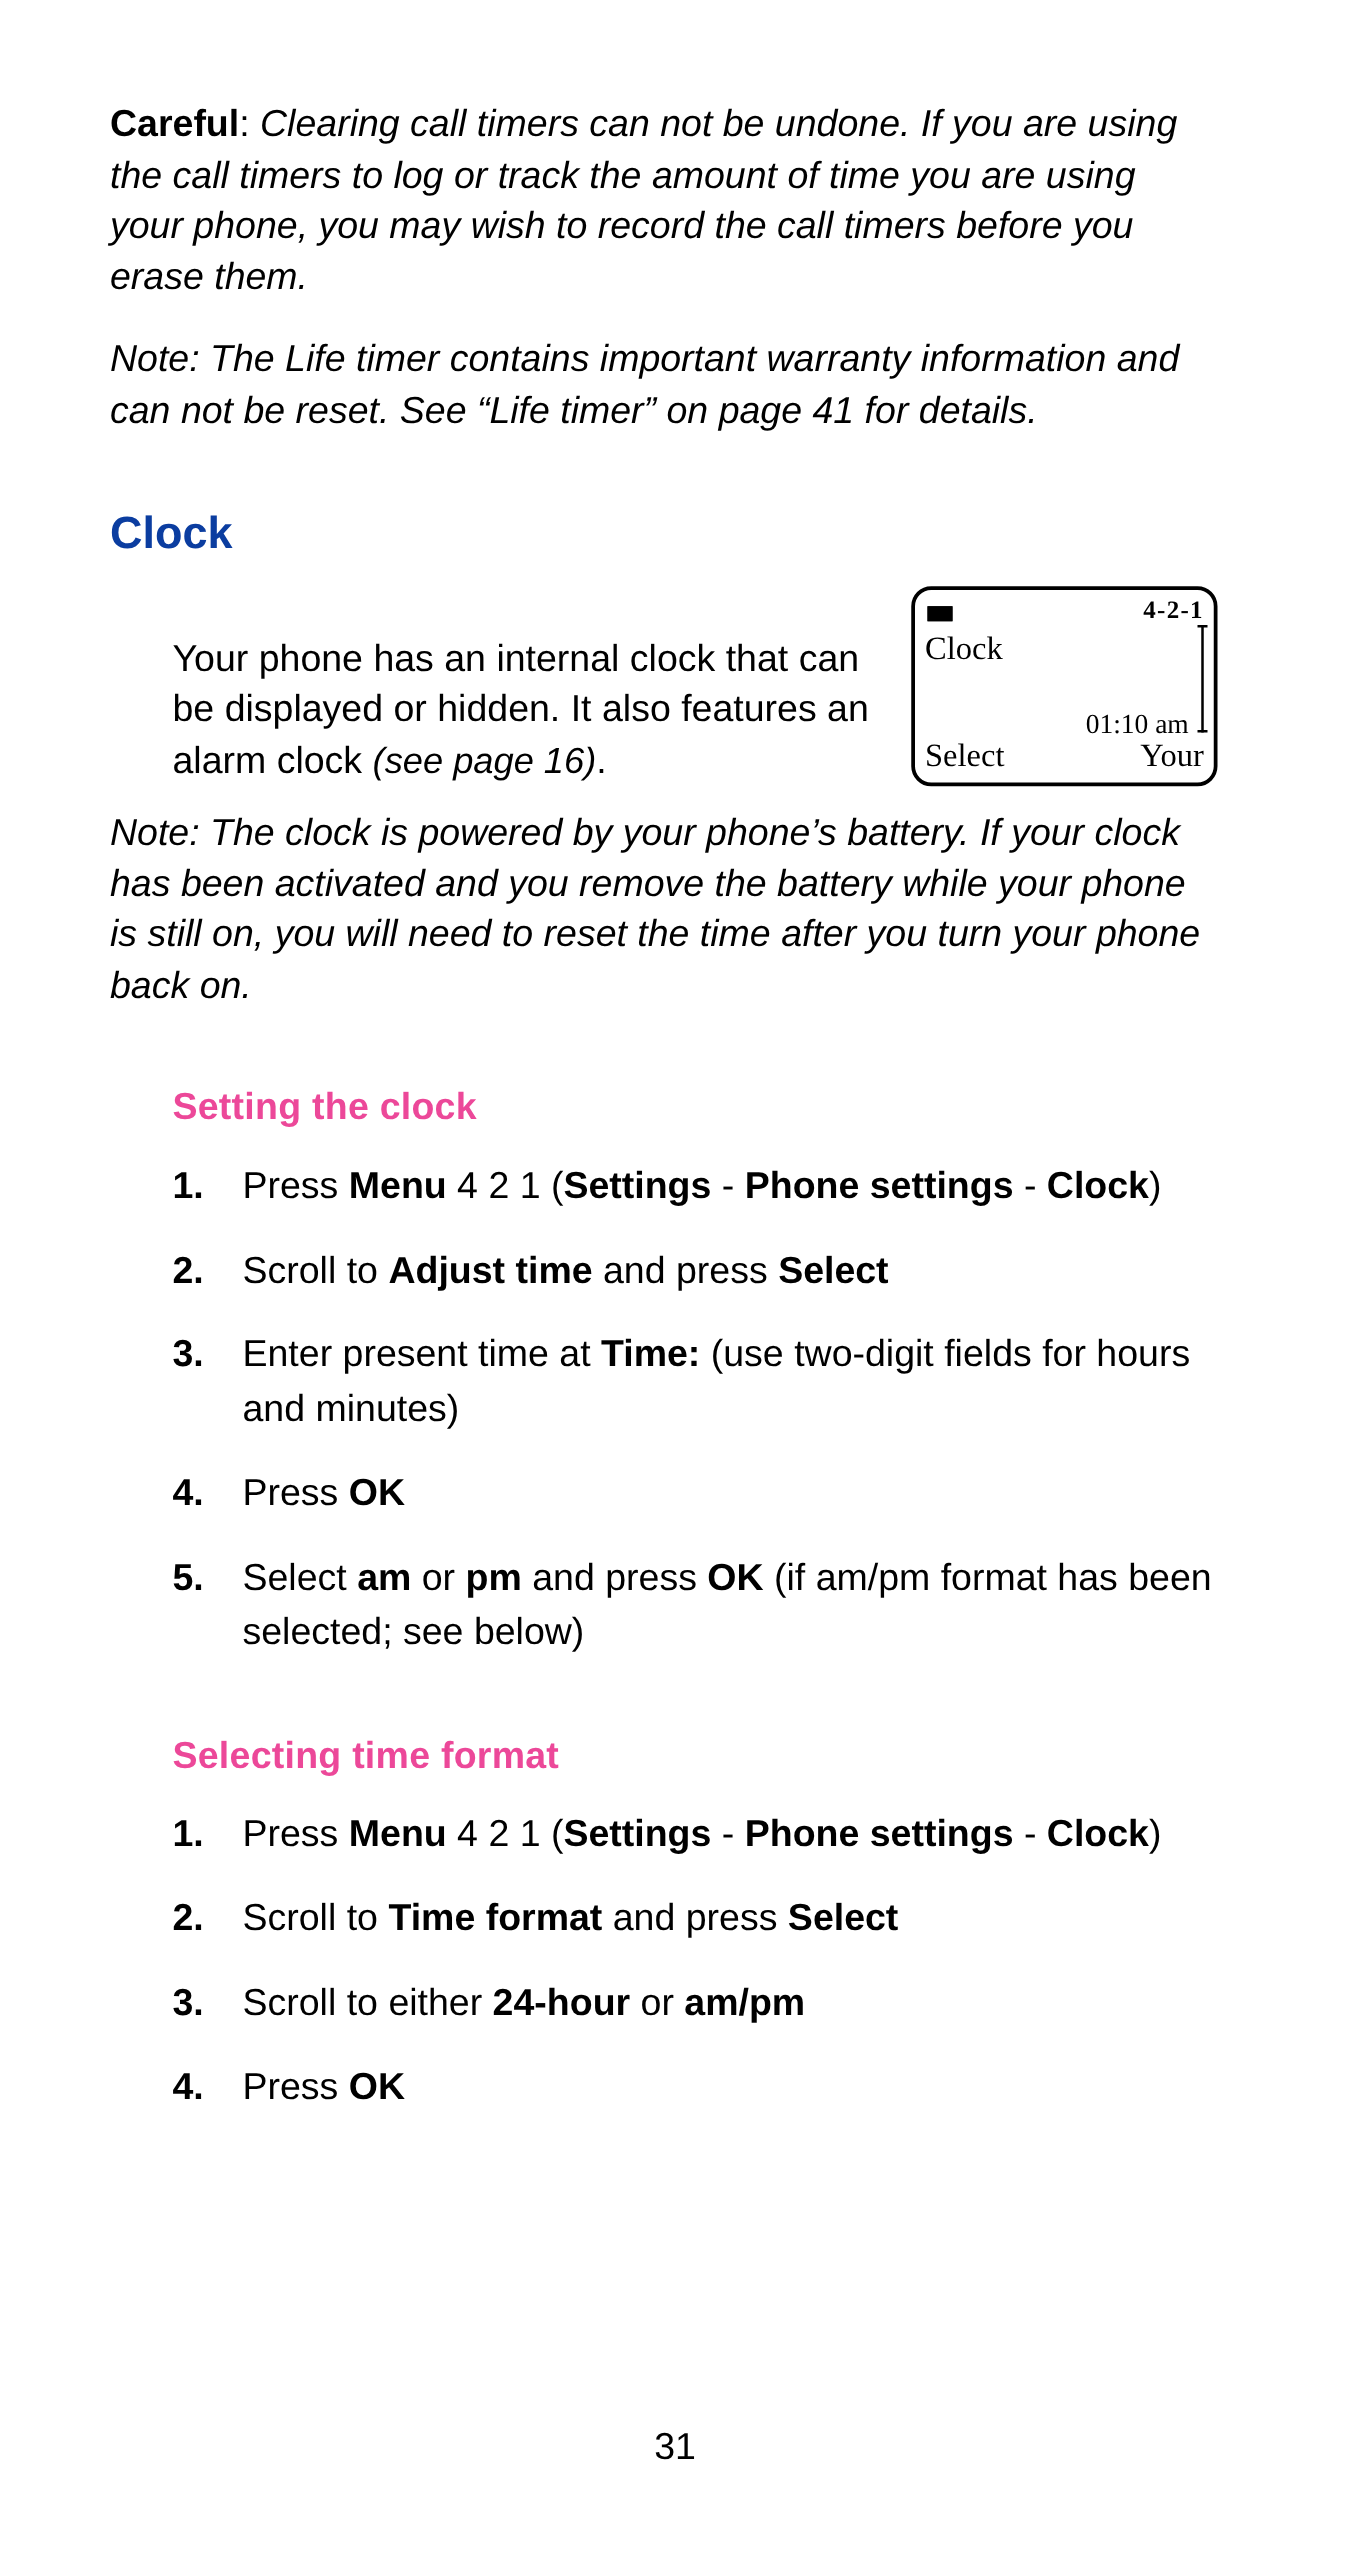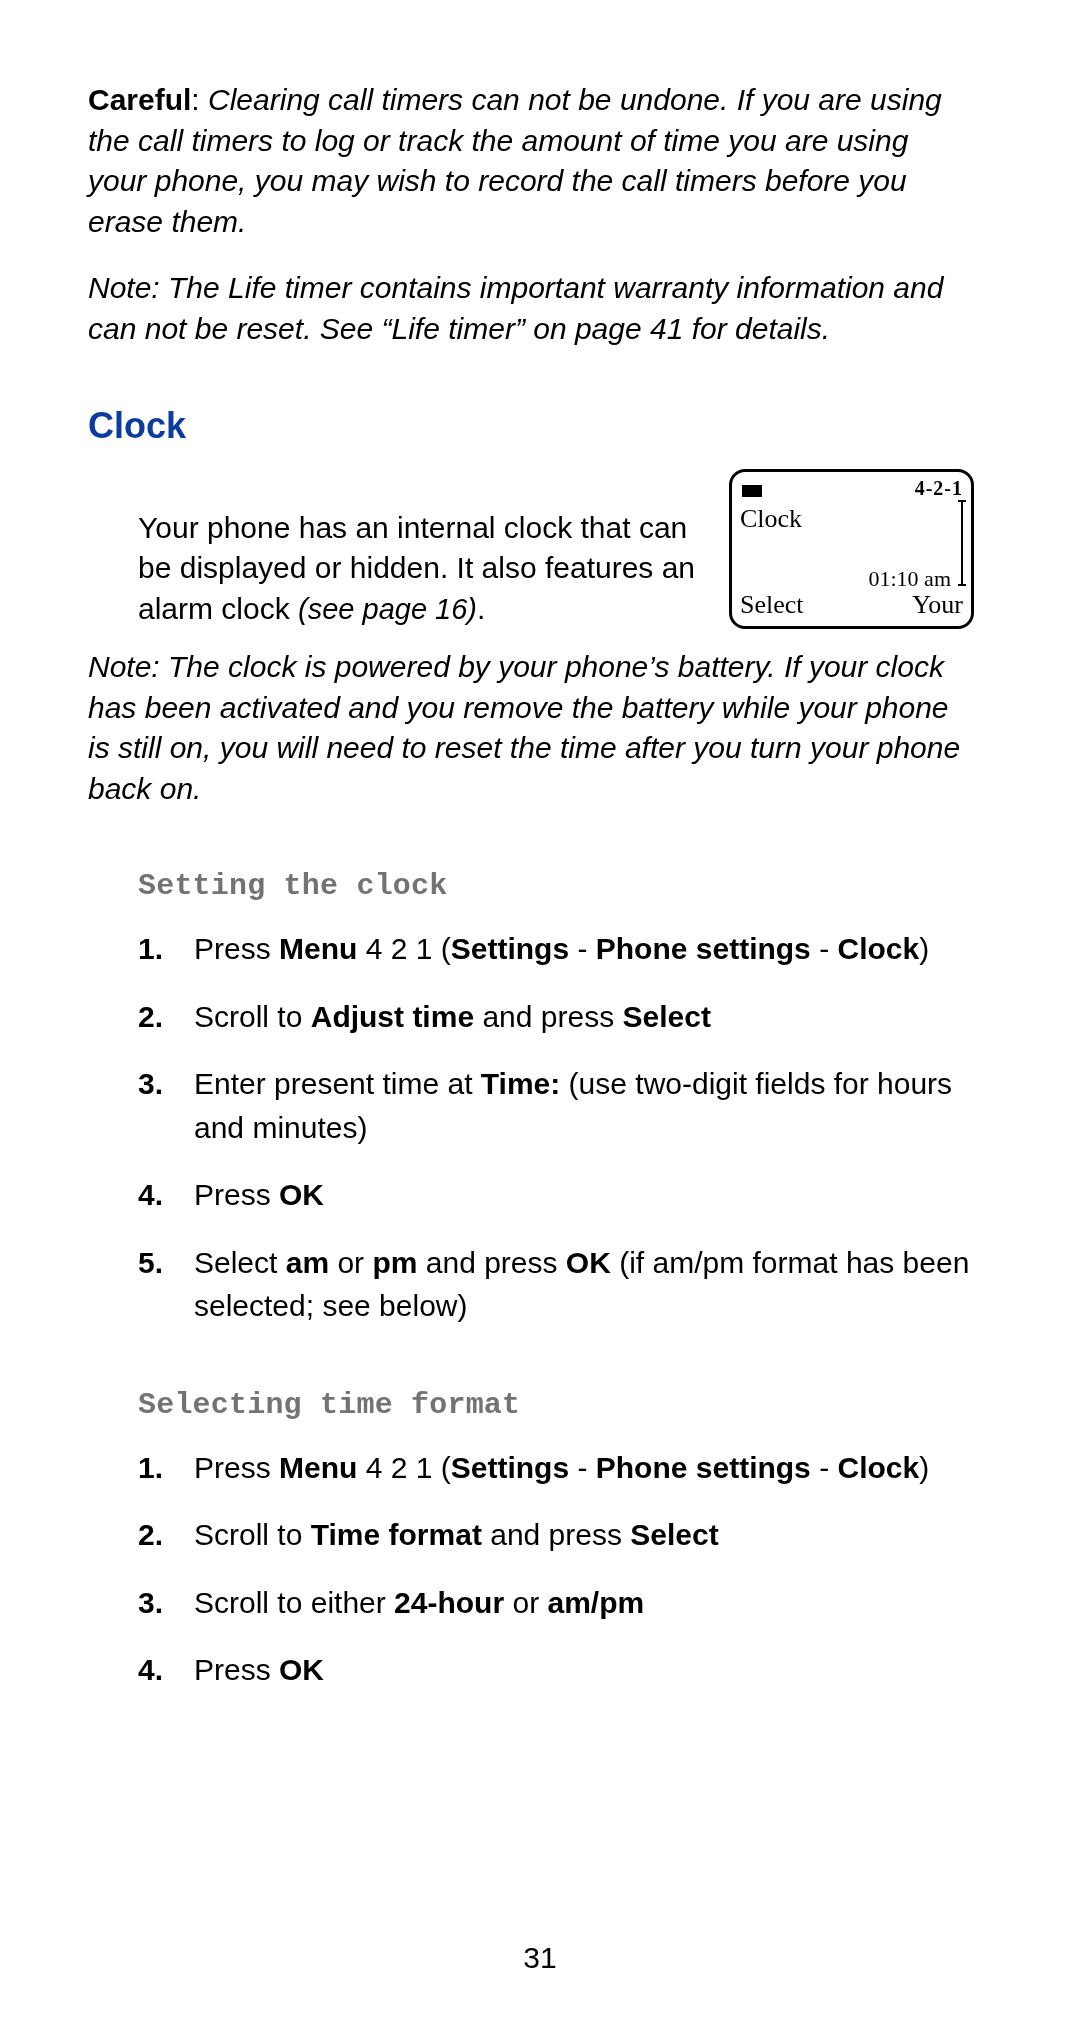--- a/index.html
+++ b/index.html
@@ -34,24 +34,24 @@
     font-weight: bold;
   }
   .h1 {
     font-family: Arial, Helvetica, sans-serif;
     font-weight: 900;
     font-size: 36px;
     color: #0b3da0;
     margin: 56px 0 18px 0;
   }
   .h2 {
-    font-family: Liberation Mono, monospace;
+    font-family: Liberation Sans, sans-serif;
     font-weight: 900;
     font-size: 30px;
-    color: #737373;
+    color: #ec4899;
     margin: 60px 0 24px 50px;
     letter-spacing: 0.2px;
   }
 
   .intro-row {
     display: flex;
     align-items: flex-end;
     gap: 20px;
   }
   .intro-text {

